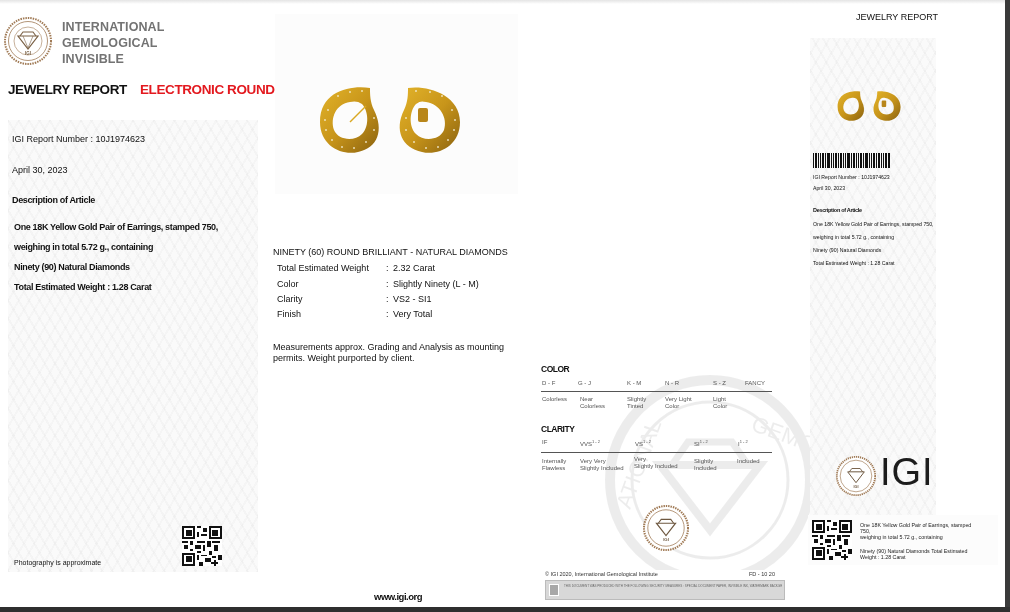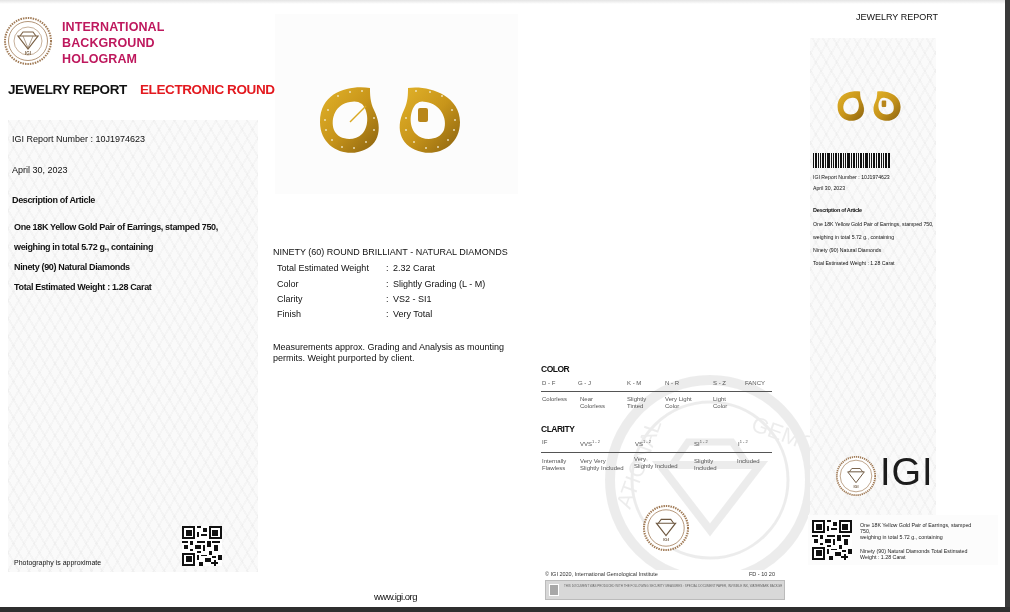--- a/index.html
+++ b/index.html
@@ -13,21 +13,21 @@
   .watermark {
     position: absolute;
     background-color: #fafafa;
     background-image:
       repeating-linear-gradient(60deg, rgba(0,0,0,0.025) 0 2px, transparent 2px 9px),
       repeating-linear-gradient(-60deg, rgba(0,0,0,0.02) 0 2px, transparent 2px 9px);
   }
 
   
   .logo-seal { position: absolute; left: 4px; top: 17px; width: 48px; height: 48px; }
-  .inst-name { position: absolute; left: 62px; top: 19px; font-weight: bold; font-size: 12.5px; line-height: 16px; color: #be185d; letter-spacing: 0.1px; }
+  .inst-name { position: absolute; left: 62px; top: 19px; font-weight: bold; font-size: 12.5px; line-height: 16px; color: #737373; letter-spacing: 0.1px; }
   .jr-title { position: absolute; left: 8px; top: 82px; font-weight: bold; font-size: 13.5px; letter-spacing: -0.4px; color: #111; }
   .ecopy { position: absolute; left: 140px; top: 82px; font-weight: bold; font-size: 13.5px; letter-spacing: -0.4px; color: #e3191f; }
 
   .lp-wm { left: 8px; top: 120px; width: 250px; height: 452px; }
   .lp-text { position: absolute; font-size: 9px; color: #111; }
   .lp-bold { position: absolute; font-size: 9px; font-weight: bold; color: #111; letter-spacing: -0.35px; }
   .qr { position: absolute; background: #fff; }
   .qr svg { display: block; }
 
   
@@ -46,21 +46,21 @@
   .scale-grade sup { font-size: 4px; }
   .scale-desc { position: absolute; font-size: 6px; line-height: 7px; color: #555; }
   .scale-rule { position: absolute; height: 1px; background: #555; }
   .big-seal-wm { position: absolute; left: 600px; top: 370px; width: 210px; height: 200px; opacity: 0.13; }
   .small-seal { position: absolute; left: 643px; top: 505px; width: 46px; height: 46px; }
   .copyright { position: absolute; left: 545px; top: 571px; font-size: 5.5px; color: #333; }
   .fd { position: absolute; left: 749px; top: 571px; font-size: 5.5px; color: #333; }
   .security { position: absolute; left: 545px; top: 580px; width: 240px; height: 20px; background: #d8d8d8; border: 1px solid #bbb; }
   .security-icon { position: absolute; left: 3px; top: 3px; width: 10px; height: 12px; border: 1px solid #fff; background: #a8a8a8; }
   .security-text { position: absolute; left: 18px; top: 3px; width: 218px; font-size: 3px; line-height: 5px; color: #666; overflow: hidden; white-space: nowrap; }
-  .website { position: absolute; left: 374px; top: 591px; font-weight: normal; font-size: 9.5px; letter-spacing: -0.5px; color: #111; }
+  .website { position: absolute; left: 374px; top: 591px; font-weight: bold; font-size: 9.5px; letter-spacing: -0.5px; color: #111; }
 
   
   .rp-wm { left: 810px; top: 38px; width: 126px; height: 520px; }
   .rp-title { position: absolute; left: 856px; top: 12px; font-size: 9px; color: #111; }
   .rp-small { position: absolute; font-size: 5.2px; color: #111; white-space: nowrap; }
   .rp-bold { position: absolute; font-size: 5.5px; font-weight: bold; letter-spacing: -0.3px; color: #111; }
   .rp-earrings { position: absolute; left: 831px; top: 88px; }
   .barcode { position: absolute; left: 813px; top: 153px; width: 77px; height: 15px; }
   .igi-logo { position: absolute; left: 836px; top: 456px; }
   .igi-text { position: absolute; left: 880px; top: 451px; font-size: 38px; letter-spacing: 1px; color: #1c1c1c; font-weight: normal; }
@@ -76,22 +76,22 @@
   <circle cx="24" cy="24" r="23" fill="#fff" stroke="#a07a55" stroke-width="2" stroke-dasharray="1.5 1"></circle>
   <circle cx="24" cy="24" r="19.5" fill="none" stroke="#a07a55" stroke-width="0.8"></circle>
   <circle cx="24" cy="24" r="14" fill="none" stroke="#a07a55" stroke-width="0.6"></circle>
   <path d="M14 19 L34 19 L24 32 Z" fill="none" stroke="#7a6044" stroke-width="1.2"></path>
   <path d="M16 19 L19 15 L29 15 L32 19" fill="none" stroke="#7a6044" stroke-width="1.1"></path>
   <path d="M19 19 L24 31 L29 19" fill="none" stroke="#7a6044" stroke-width="0.6"></path>
   <text x="24" y="38" font-size="4.5" text-anchor="middle" fill="#7a6044" font-family="Liberation Sans, sans-serif" font-weight="bold">IGI</text>
 </svg>
 <div class="inst-name">
   <div>INTERNATIONAL</div>
-  <div>BACKGROUND</div>
-  <div>HOLOGRAM</div>
+  <div>GEMOLOGICAL</div>
+  <div>INVISIBLE</div>
 </div>
 <div class="jr-title">JEWELRY REPORT</div>
 <div class="ecopy">ELECTRONIC ROUND</div>
 
 <div class="watermark lp-wm"></div>
 <div class="lp-text" style="left:12px; top:134px;">IGI Report Number : 10J1974623</div>
 <div class="lp-text" style="left:12px; top:165px;">April 30, 2023</div>
 <div class="lp-bold" style="left:12px; top:195px;">Description of Article</div>
 <div class="lp-bold" style="left:14px; top:222px;">One 18K Yellow Gold Pair of Earrings, stamped 750,</div>
 <div class="lp-bold" style="left:14px; top:242px;">weighing in total 5.72 g., containing</div>
@@ -183,21 +183,21 @@
 
 <div class="diamond-head">NINETY (60) ROUND BRILLIANT - NATURAL DIAMONDS</div>
 <div class="spec-row" style="top:263px;">
   <span class="k">Total Estimated Weight</span>
   <span class="c">:</span>
   <span class="v">2.32 Carat</span>
 </div>
 <div class="spec-row" style="top:279px;">
   <span class="k">Color</span>
   <span class="c">:</span>
-  <span class="v">Slightly Grading (L - M)</span>
+  <span class="v">Slightly Ninety (L - M)</span>
 </div>
 <div class="spec-row" style="top:294px;">
   <span class="k">Clarity</span>
   <span class="c">:</span>
   <span class="v">VS2 - SI1</span>
 </div>
 <div class="spec-row" style="top:309px;">
   <span class="k">Finish</span>
   <span class="c">:</span>
   <span class="v">Very Total</span>

